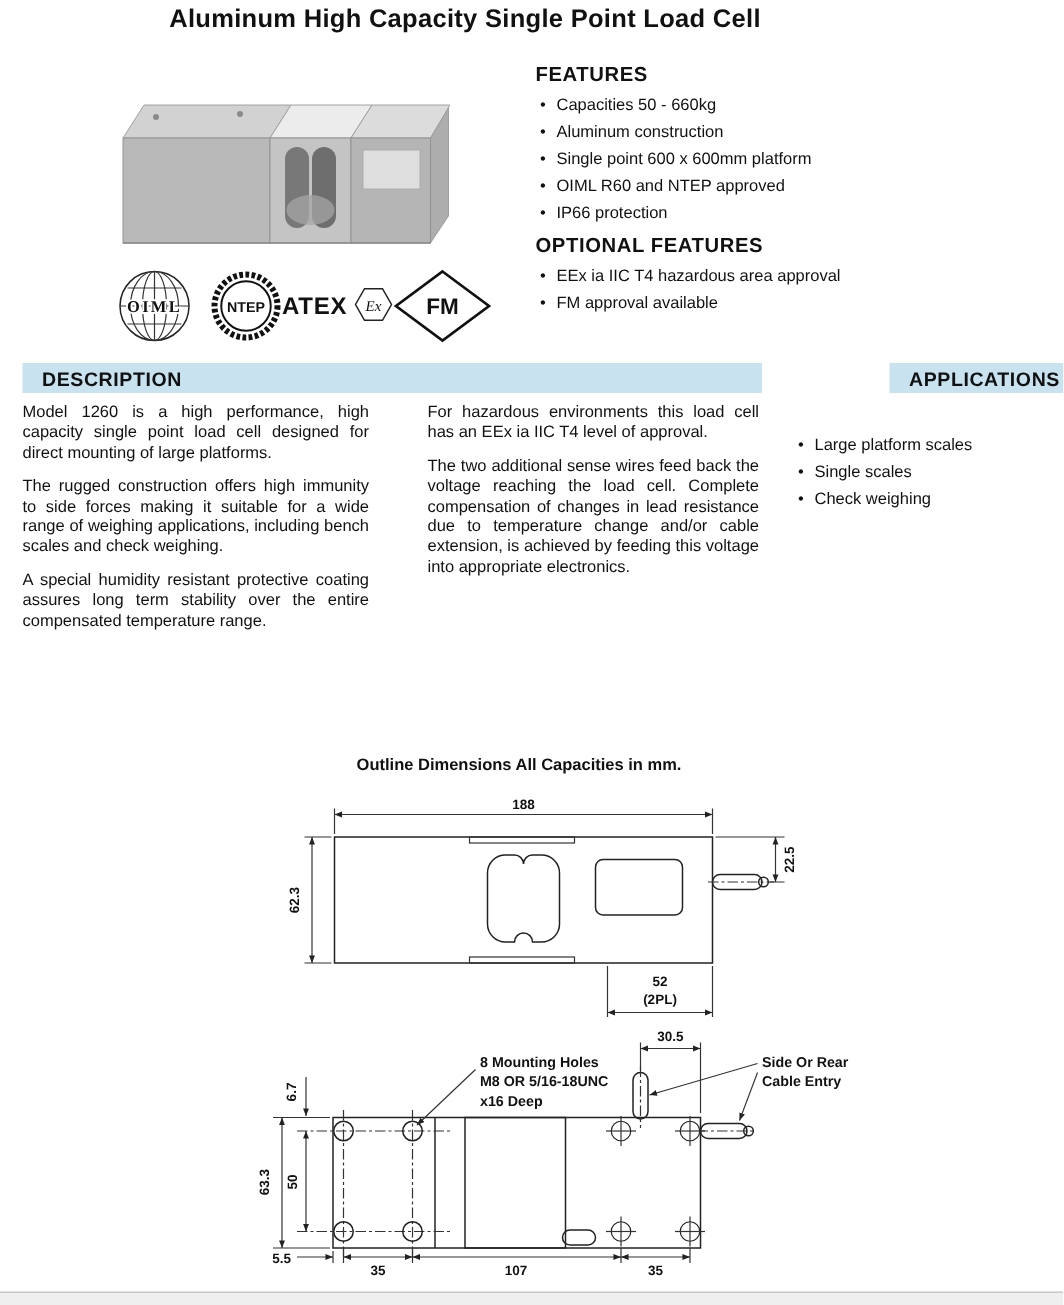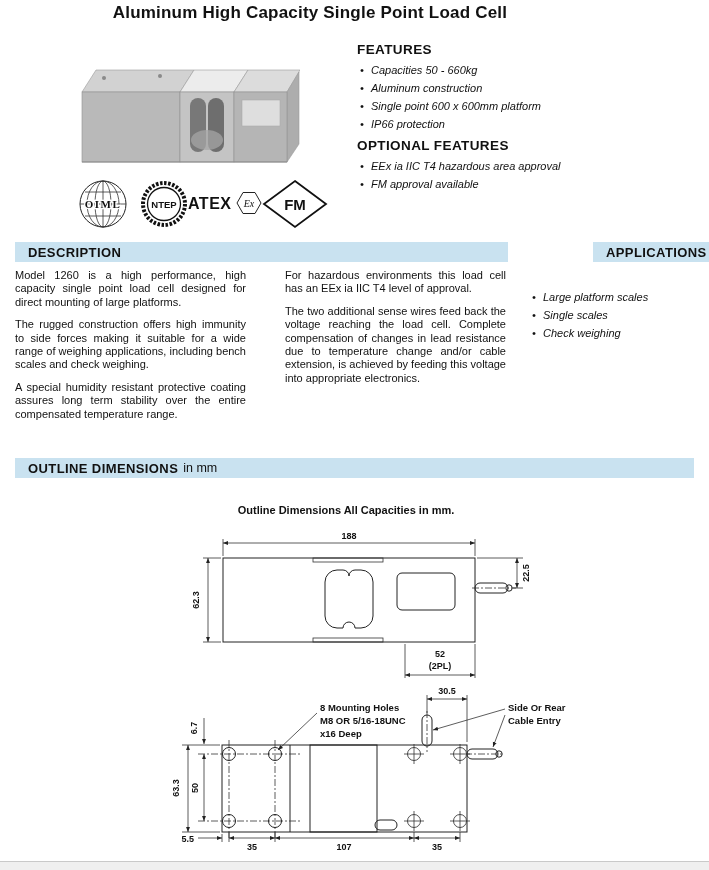--- a/index.html
+++ b/index.html
@@ -10,21 +10,21 @@
   .bar{position:absolute;height:20px;background:var(--accent,#c9e2f0);display:flex;align-items:center;}
   .bar .bold{font-size:13px;font-weight:bold;padding-left:13px;letter-spacing:0.4px;}
   .bar .normal{font-weight:normal;font-size:12.5px;padding-left:5px;}
   #descBar{left:15px;top:242px;width:493px;}
   #appsBar{left:545px;top:242px;width:149px;margin-left:48px;}
   #outlineBar{left:15px;top:458px;width:679px;}
   .featBlock{position:absolute;left:357px;top:42px;width:345px;}
   .featBlock h3{margin:0 0 4px 0;font-size:13.5px;letter-spacing:0.4px;}
   .featBlock h3.second{margin-top:5px;}
   ul.blist{list-style:none;margin:0;padding:0;}
-  ul.blist li{position:relative;padding-left:14px;font-size:11px;line-height:18px;font-style:italic;}
+  ul.blist li{position:relative;padding-left:14px;font-size:11px;line-height:18px;}
   ul.blist li::before{content:"\2022";position:absolute;left:3px;}
   .cols p{font-size:11px;line-height:13.4px;text-align:justify;margin:0 0 9px 0;}
   #descCol1{position:absolute;left:15px;top:269px;width:231px;}
   #descCol2{position:absolute;left:285px;top:269px;width:221px;}
   #appsList{position:absolute;left:529px;top:268px;width:160px;margin-top:20px;}
   .caption{position:absolute;left:146px;top:504px;width:400px;text-align:center;
            font-size:11px;font-weight:bold;}
   .absvg{position:absolute;}
   svg text{font-family:"Liberation Sans",sans-serif;}
   .dim{font-size:9px;font-weight:bold;fill:#111;}
@@ -87,20 +87,21 @@
       <text x="225" y="31.5" text-anchor="middle" style="font-size:15px;font-weight:bold;fill:#111">FM</text>
     </g>
   </svg>
 
   <div class="featBlock">
     <h3>FEATURES</h3>
     <ul class="blist">
       <li>Capacities 50 - 660kg</li>
       <li>Aluminum construction</li>
       <li>Single point 600 x 600mm platform</li>
+      <li>OIML R60 and NTEP approved</li>
       <li>IP66 protection</li>
     </ul>
     <h3 class="second">OPTIONAL FEATURES</h3>
     <ul class="blist">
       <li>EEx ia IIC T4 hazardous area approval</li>
       <li>FM approval available</li>
     </ul>
   </div>
 
   <div class="bar" id="descBar">
@@ -119,24 +120,20 @@
     <p>For hazardous environments this load cell has an EEx ia IIC T4 level of approval.</p>
     <p>The two additional sense wires feed back the voltage reaching the load cell. Complete compensation of changes in lead resistance due to temperature change and/or cable extension, is achieved by feeding this voltage into appropriate electronics.</p>
   </div>
 
   <ul class="blist" id="appsList">
     <li>Large platform scales</li>
     <li>Single scales</li>
     <li>Check weighing</li>
   </ul>
 
-  <div class="bar" id="outlineBar">
-    <span class="bold">OUTLINE DIMENSIONS</span>
-    <span class="normal">in mm</span>
-  </div>
 
   <div class="caption">Outline Dimensions All Capacities in mm.</div>
 
   <svg class="absvg" style="left:160px;top:530px;" width="400" height="165" viewBox="0 0 400 165">
     <defs>
       <marker id="arrA" viewBox="0 0 10 10" refX="9" refY="5" markerWidth="7" markerHeight="7" orient="auto-start-reverse">
         <path d="M0,1.5 L9,5 L0,8.5 z" fill="#222"></path>
       </marker>
       <pattern id="hatchA" patternUnits="userSpaceOnUse" width="6" height="6" patternTransform="rotate(45)">
         <rect width="6" height="6" fill="#fff"></rect>

